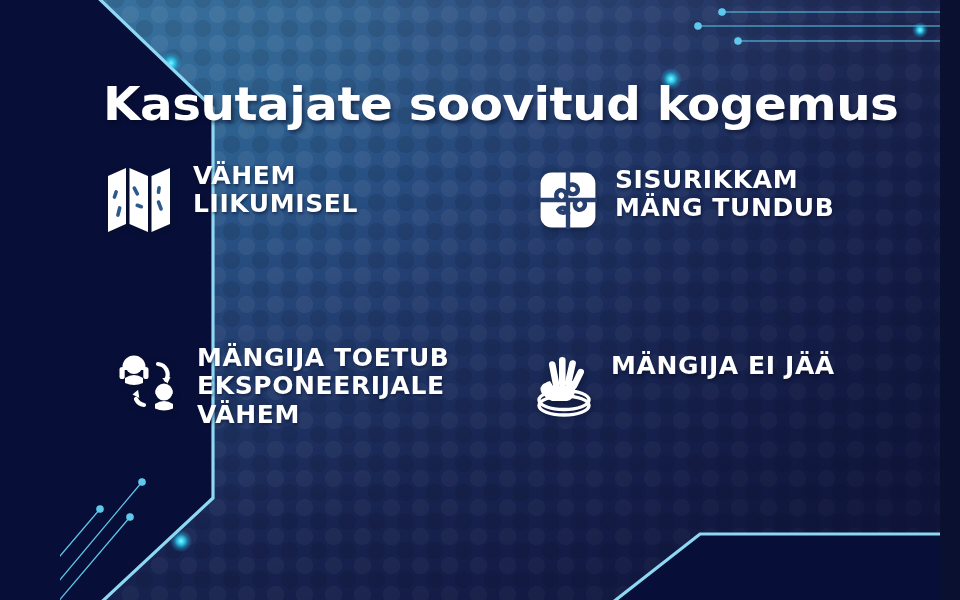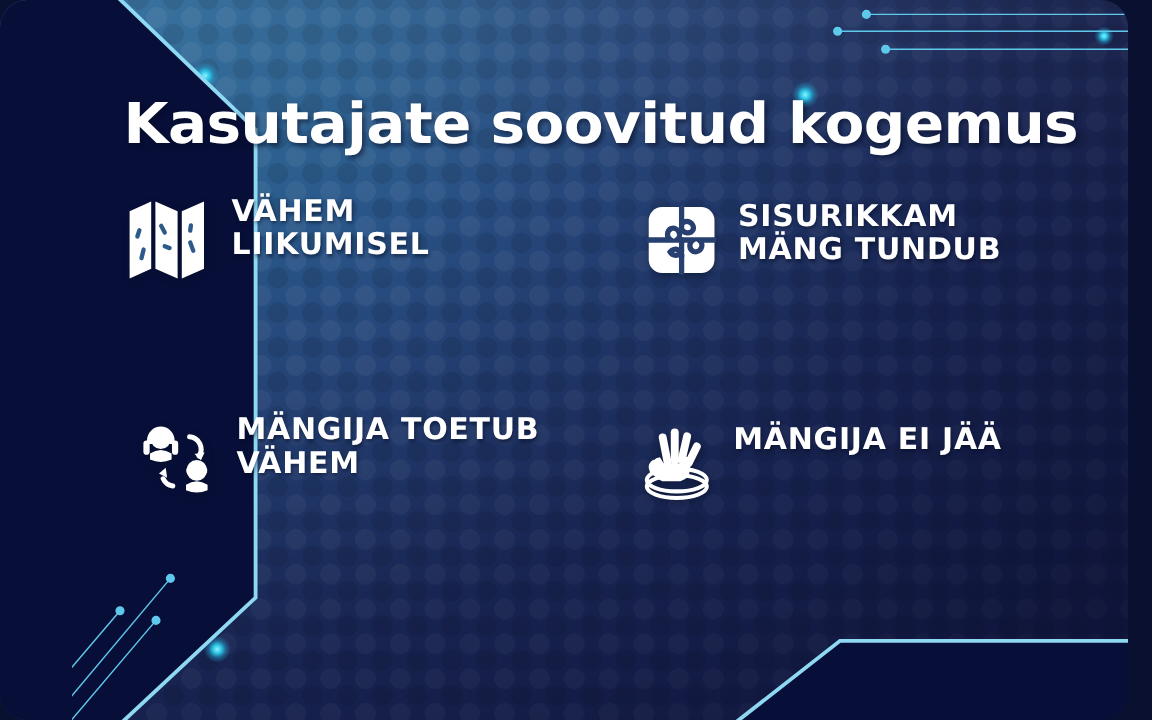--- a/index.html
+++ b/index.html
@@ -10,21 +10,20 @@
     background:#0a1030;
     font-family:"Liberation Sans", sans-serif;
   }
 
   #slide {
     position:relative;
     width:940px; height:600px;
     overflow:hidden;
     background:
       radial-gradient(120% 130% at 6% 0%, #2f6d9b 0%, #2a5f8f 22%, #28497f 45%, #1f2f63 70%, #181f52 100%);
-    border-radius: 23px;
   }
 
   
   #dots {
     position:absolute; inset:0;
     background-image:radial-gradient(circle at 50% 50%, rgba(255,255,255,.055) 41%, rgba(255,255,255,0) 43%);
     background-size:29px 29px;
     background-position:0 0;
   }
   #dots2 {
@@ -243,20 +242,21 @@
             <path d="M22 54 a10.5 10.5 0 0 0 8 6"></path>
           </g>
           <g fill="#ffffff">
             <path d="M53.5 38.5 l-5.4 -5.2 l8.4 -1.4 z"></path>
             <path d="M18.5 49.5 l5.6 -4.8 l1.2 8.4 z"></path>
           </g>
         </svg>
       </div>
       <div class="b-text">
         <div>MÄNGIJA TOETUB</div>
+        <div>EKSPONEERIJALE</div>
         <div>VÄHEM</div>
       </div>
     </div>
 
     <div class="cell cell-3">
       <div class="icon-wrap">
         <svg width="66" height="62" viewBox="0 0 66 62" xmlns="http://www.w3.org/2000/svg">
           <g fill="#ffffff">
 
             <rect x="28" y="2" width="6.6" height="30" rx="3.3"></rect>

